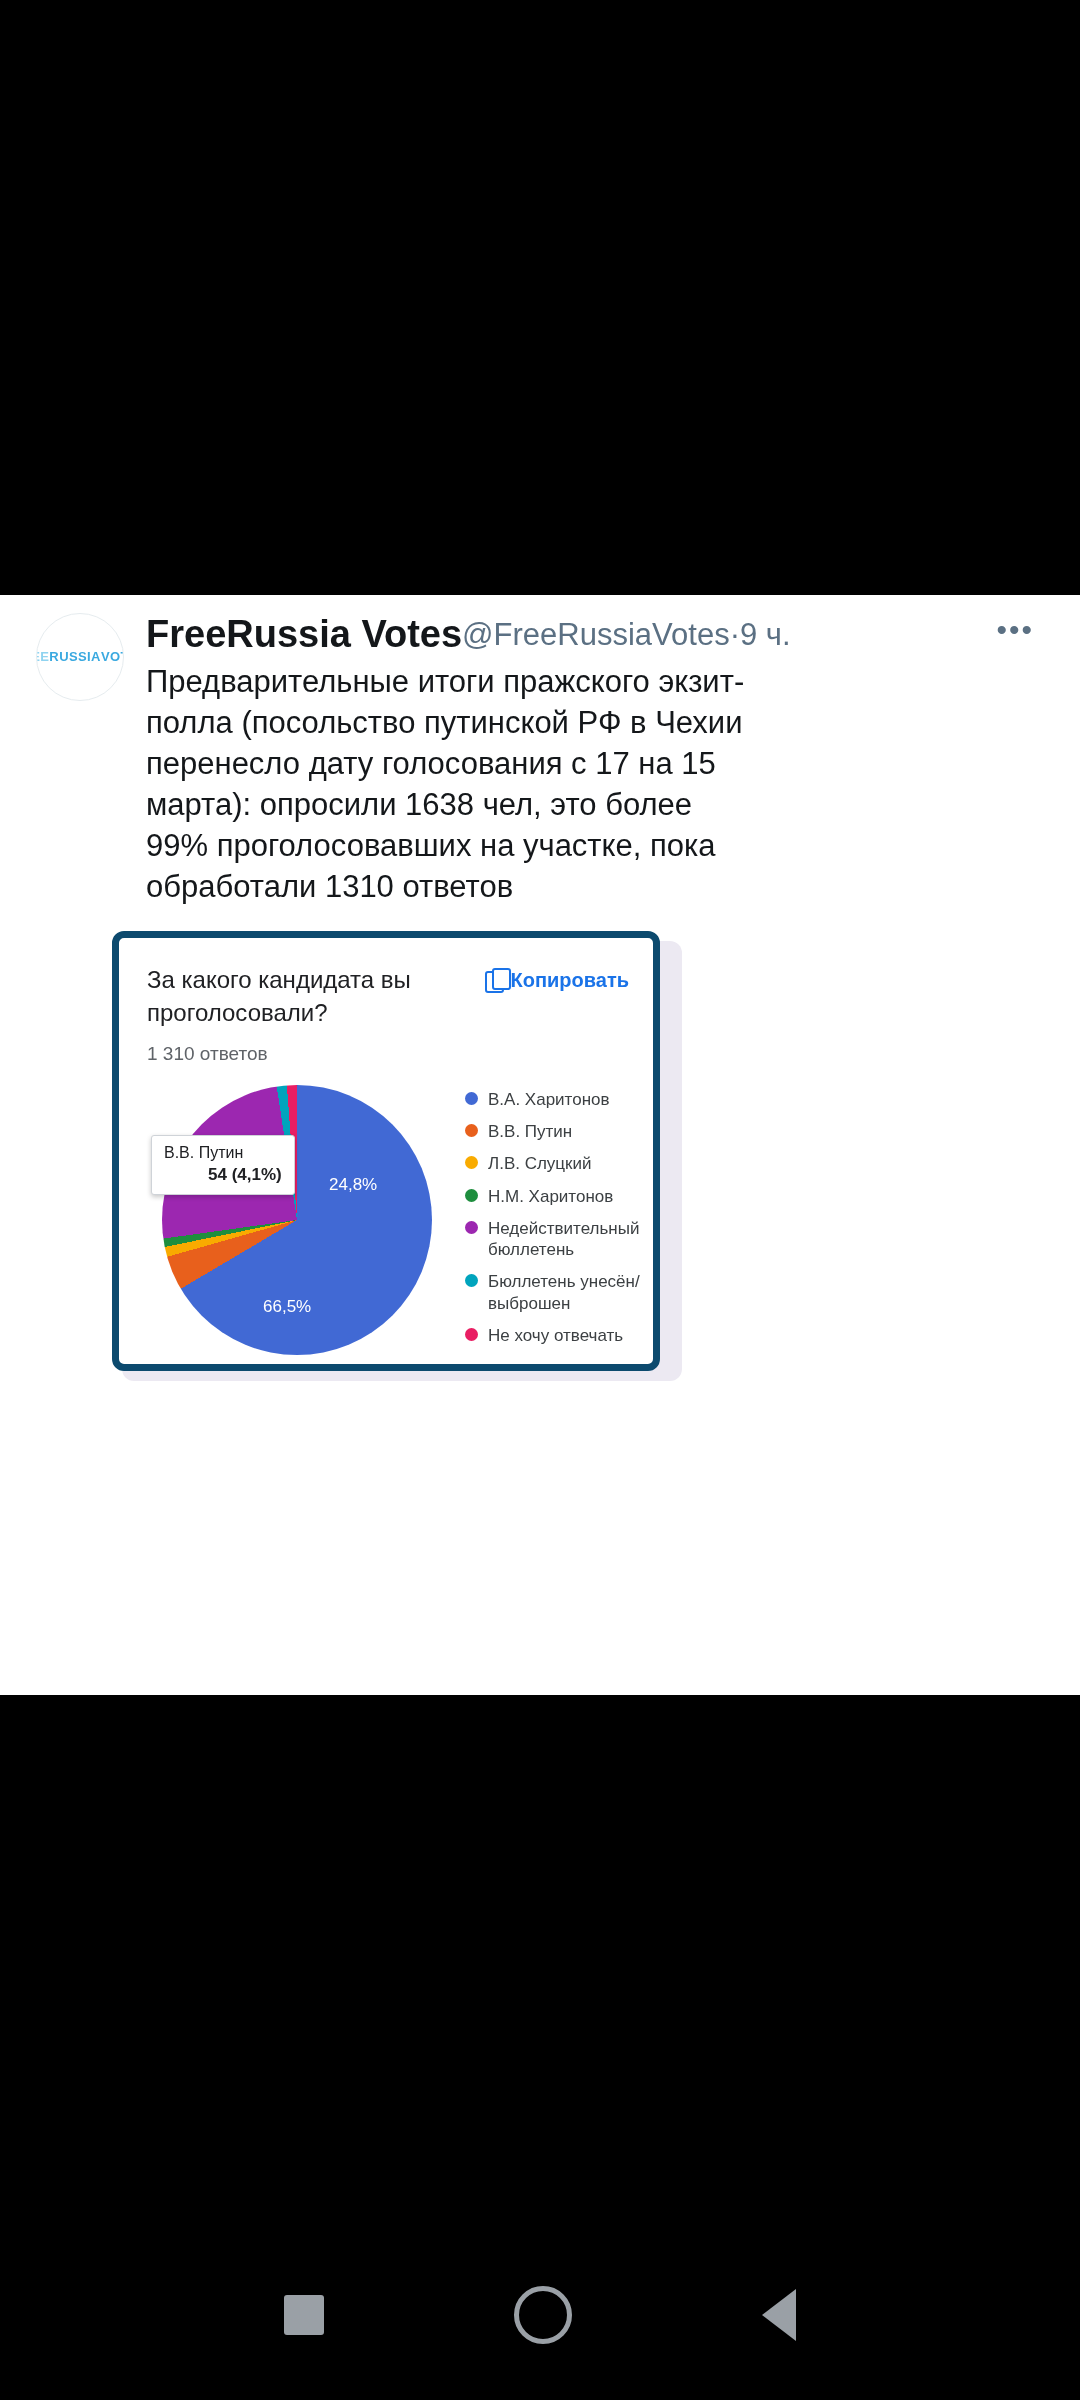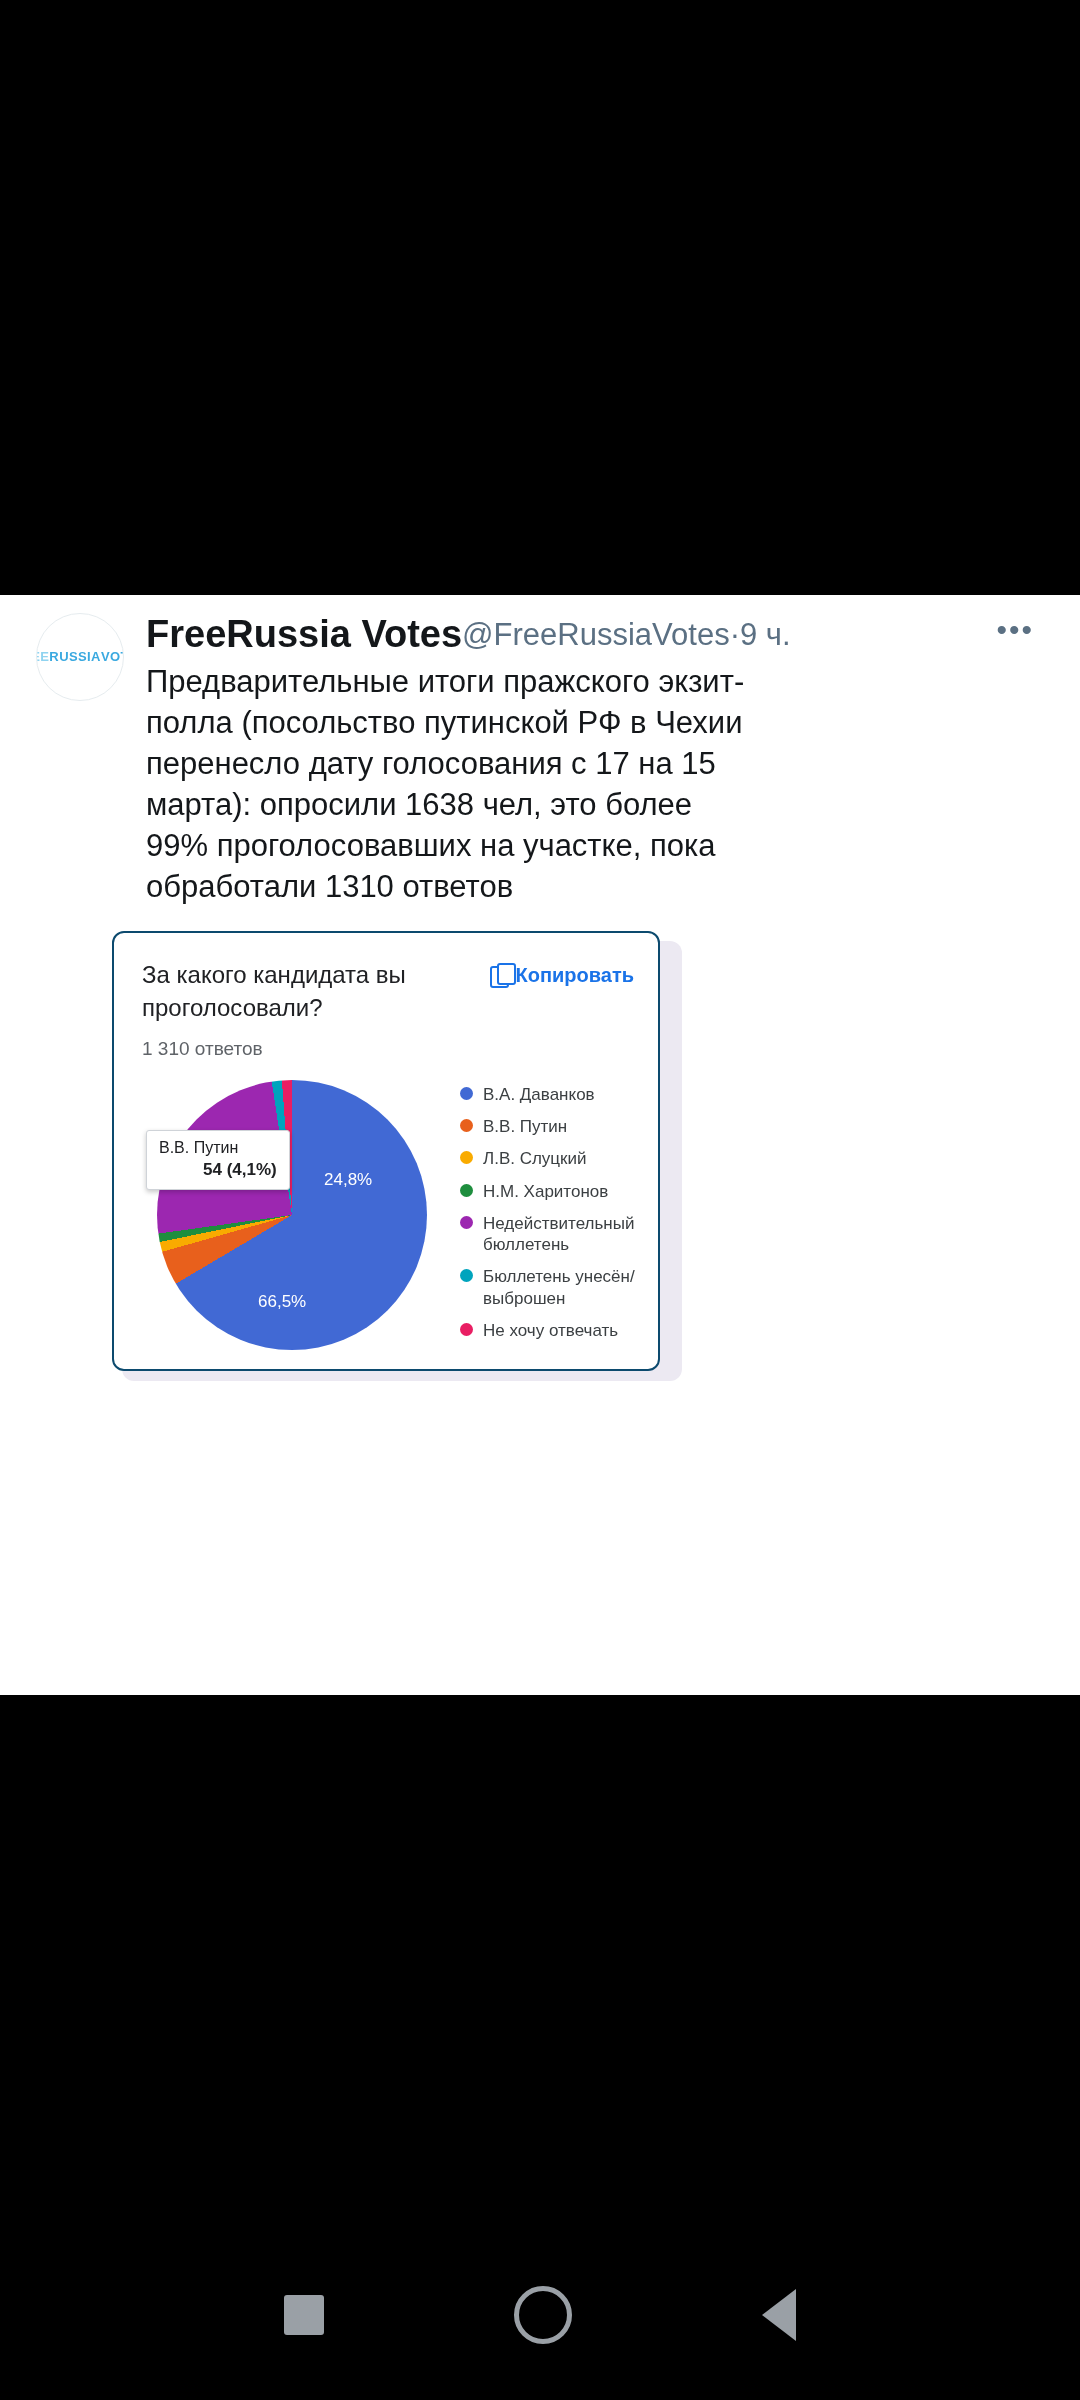--- a/index.html
+++ b/index.html
@@ -106,21 +106,21 @@
     width: 560px;
     height: 440px;
     background: #ece9f2;
     border-radius: 12px;
   }
   .poll-card {
     position: relative;
     width: 548px;
     height: 440px;
     background: #ffffff;
-    border: 2px solid #0c4a6e;
+    border: 7px solid #0c4a6e;
     border-radius: 12px;
     box-sizing: border-box;
     padding: 26px 24px 10px 28px;
     overflow: hidden;
   }
 
   .poll-q-row {
     display: flex;
     justify-content: space-between;
     align-items: flex-start;
@@ -323,21 +323,21 @@
 
           <div class="tooltip">
             <div>В.В. Путин</div>
             <b>54 (4,1%)</b>
           </div>
         </div>
 
         <div class="legend" id="legend">
             <div class="legend-item">
               <span class="legend-dot" style="background: rgb(65, 105, 212);"></span>
-              <span>В.А. Даванков</span>
+              <span>В.А. Харитонов</span>
             </div>
             <div class="legend-item">
               <span class="legend-dot" style="background: rgb(232, 96, 28);"></span>
               <span>В.В. Путин</span>
             </div>
             <div class="legend-item">
               <span class="legend-dot" style="background: rgb(249, 171, 0);"></span>
               <span>Л.В. Слуцкий</span>
             </div>
             <div class="legend-item">

